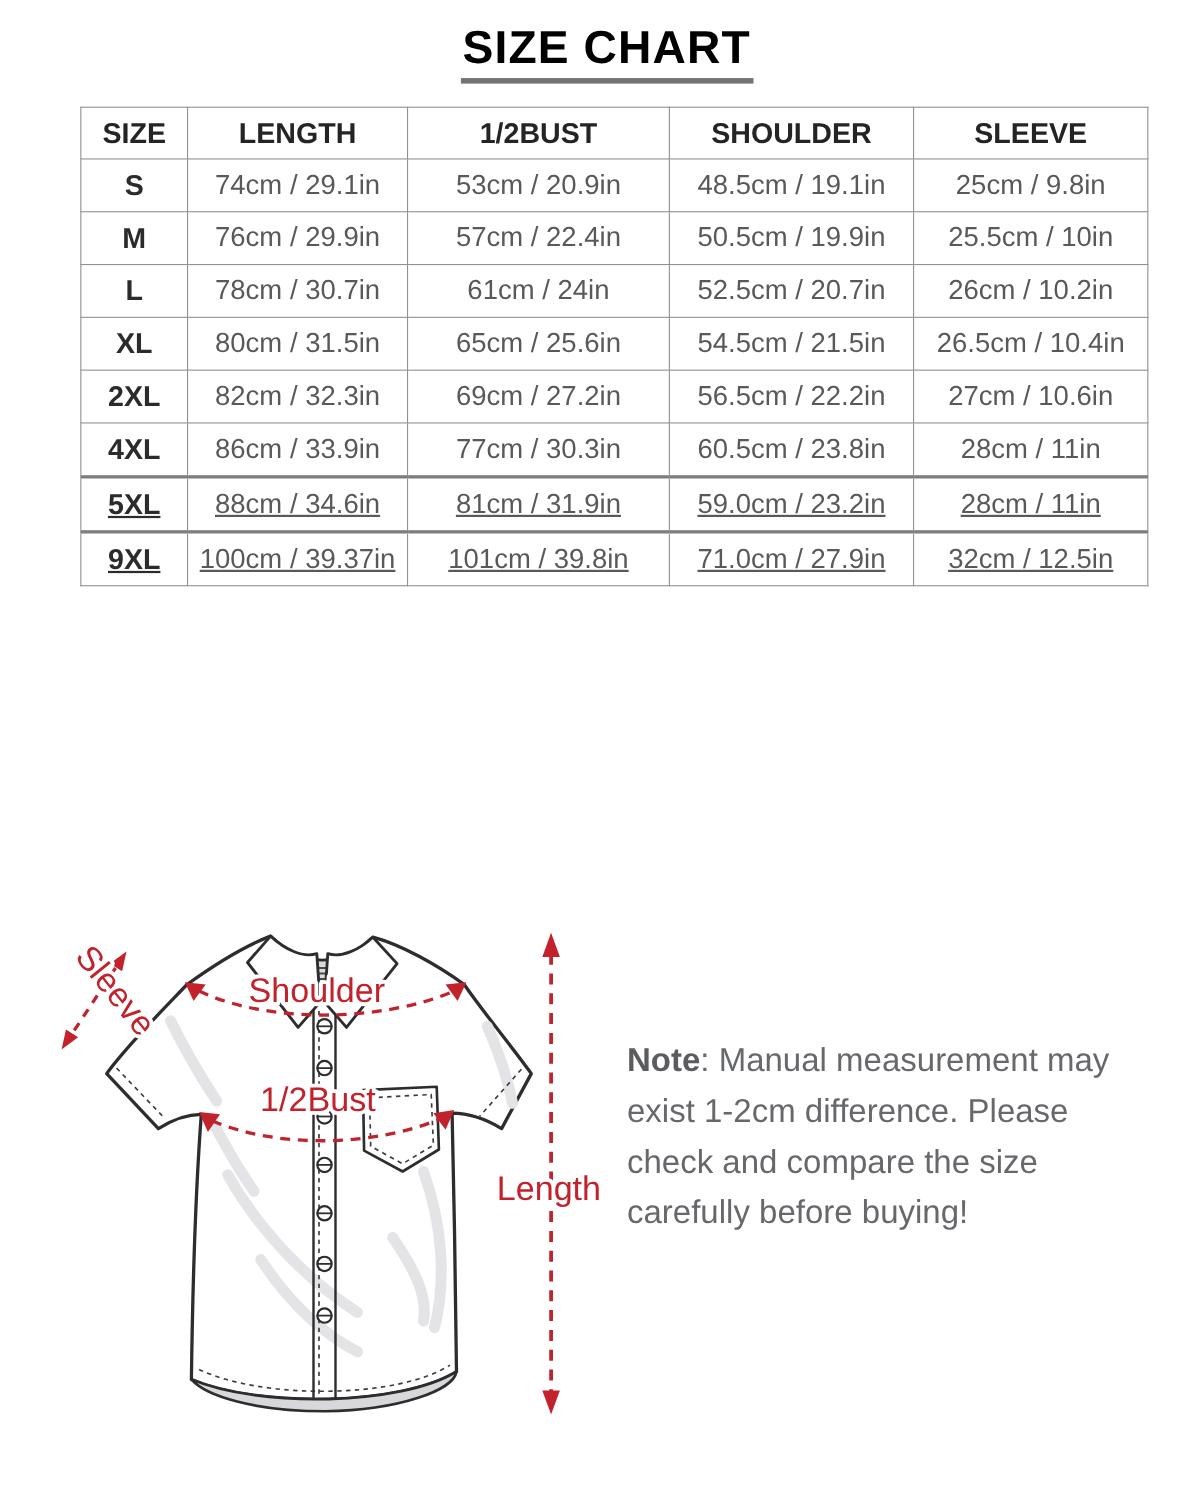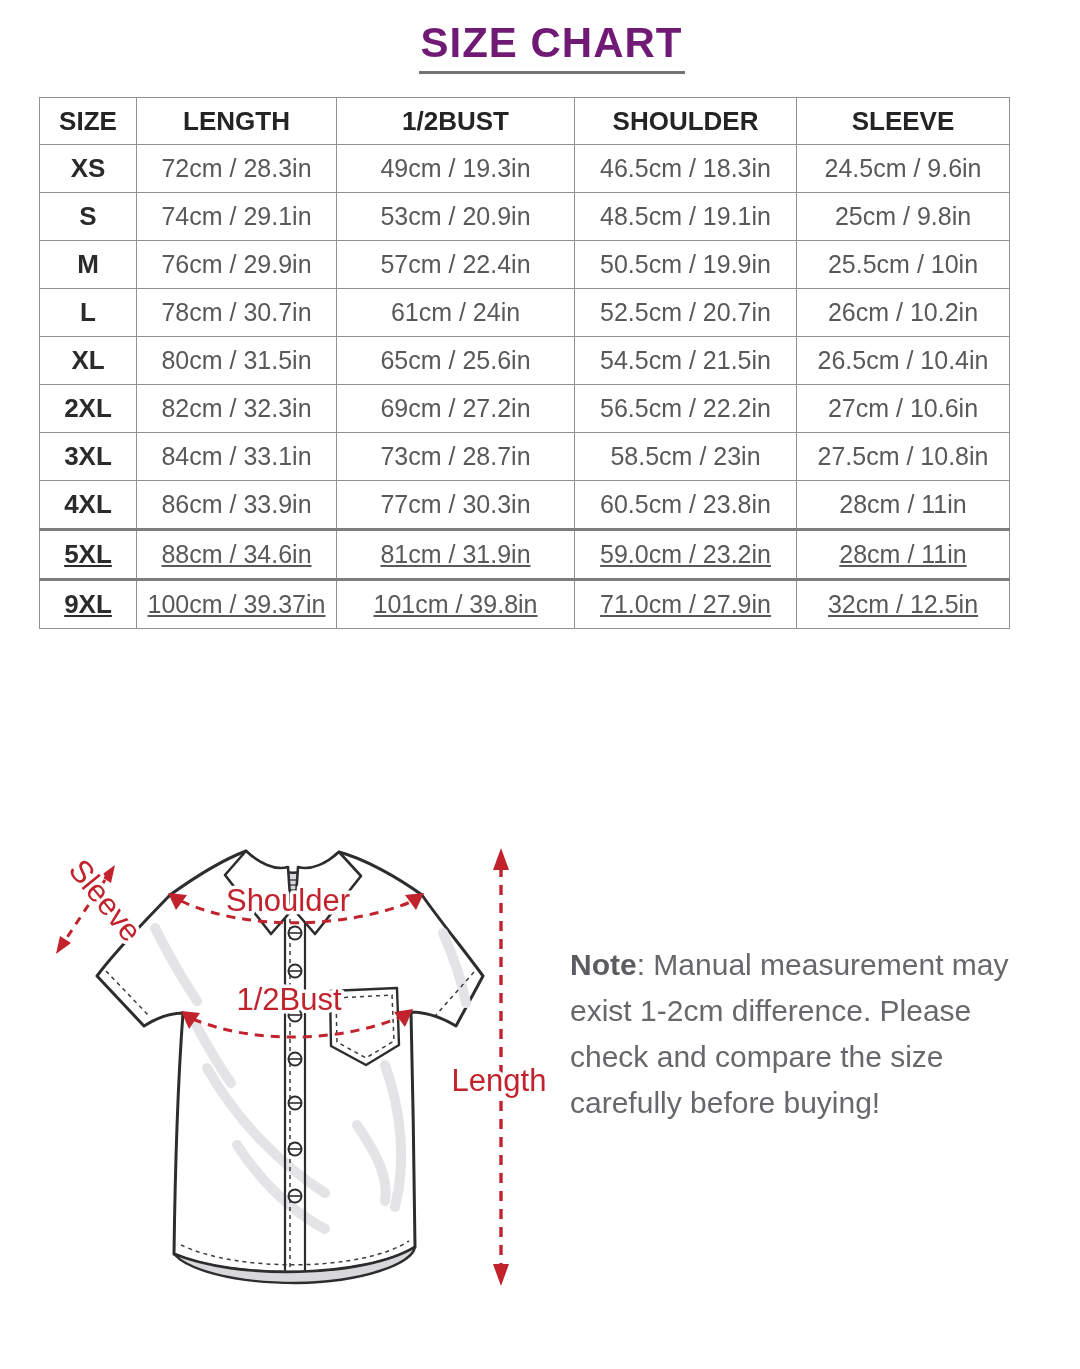--- a/index.html
+++ b/index.html
@@ -23,31 +23,31 @@
     position: absolute;
     top: 20px;
     left: 0;
     width: 100%;
     text-align: center;
   }
   .title {
     display: inline-block;
     font-size: 42px;
     font-weight: bold;
-    color: #701a75;
+    color: #000000;
     letter-spacing: 1px;
-    border-bottom: 3px solid #737373;
+    border-bottom: 5px solid #737373;
     padding: 0 2px 5px 2px;
     line-height: 1.1;
     margin-left: 23px;
   }
   
   table.size-chart {
     position: absolute;
-    left: 39px;
+    left: 73px;
     top: 97px;
     width: 970px;
     border-collapse: collapse;
     table-layout: fixed;
   }
   table.size-chart th {
     height: 46px;
     font-size: 26px;
     font-weight: bold;
     color: #242426;
@@ -163,27 +163,20 @@
       <tr>
         <th>SIZE</th>
         <th>LENGTH</th>
         <th>1/2BUST</th>
         <th>SHOULDER</th>
         <th>SLEEVE</th>
       </tr>
     </thead>
     <tbody>
         <tr>
-          <td class="size-col">XS</td>
-          <td>72cm / 28.3in</td>
-          <td>49cm / 19.3in</td>
-          <td>46.5cm / 18.3in</td>
-          <td>24.5cm / 9.6in</td>
-        </tr>
-        <tr>
           <td class="size-col">S</td>
           <td>74cm / 29.1in</td>
           <td>53cm / 20.9in</td>
           <td>48.5cm / 19.1in</td>
           <td>25cm / 9.8in</td>
         </tr>
         <tr>
           <td class="size-col">M</td>
           <td>76cm / 29.9in</td>
           <td>57cm / 22.4in</td>
@@ -203,27 +196,20 @@
           <td>65cm / 25.6in</td>
           <td>54.5cm / 21.5in</td>
           <td>26.5cm / 10.4in</td>
         </tr>
         <tr>
           <td class="size-col">2XL</td>
           <td>82cm / 32.3in</td>
           <td>69cm / 27.2in</td>
           <td>56.5cm / 22.2in</td>
           <td>27cm / 10.6in</td>
-        </tr>
-        <tr>
-          <td class="size-col">3XL</td>
-          <td>84cm / 33.1in</td>
-          <td>73cm / 28.7in</td>
-          <td>58.5cm / 23in</td>
-          <td>27.5cm / 10.8in</td>
         </tr>
         <tr>
           <td class="size-col">4XL</td>
           <td>86cm / 33.9in</td>
           <td>77cm / 30.3in</td>
           <td>60.5cm / 23.8in</td>
           <td>28cm / 11in</td>
         </tr>
         <tr class="heavy">
           <td class="size-col">5XL</td>

